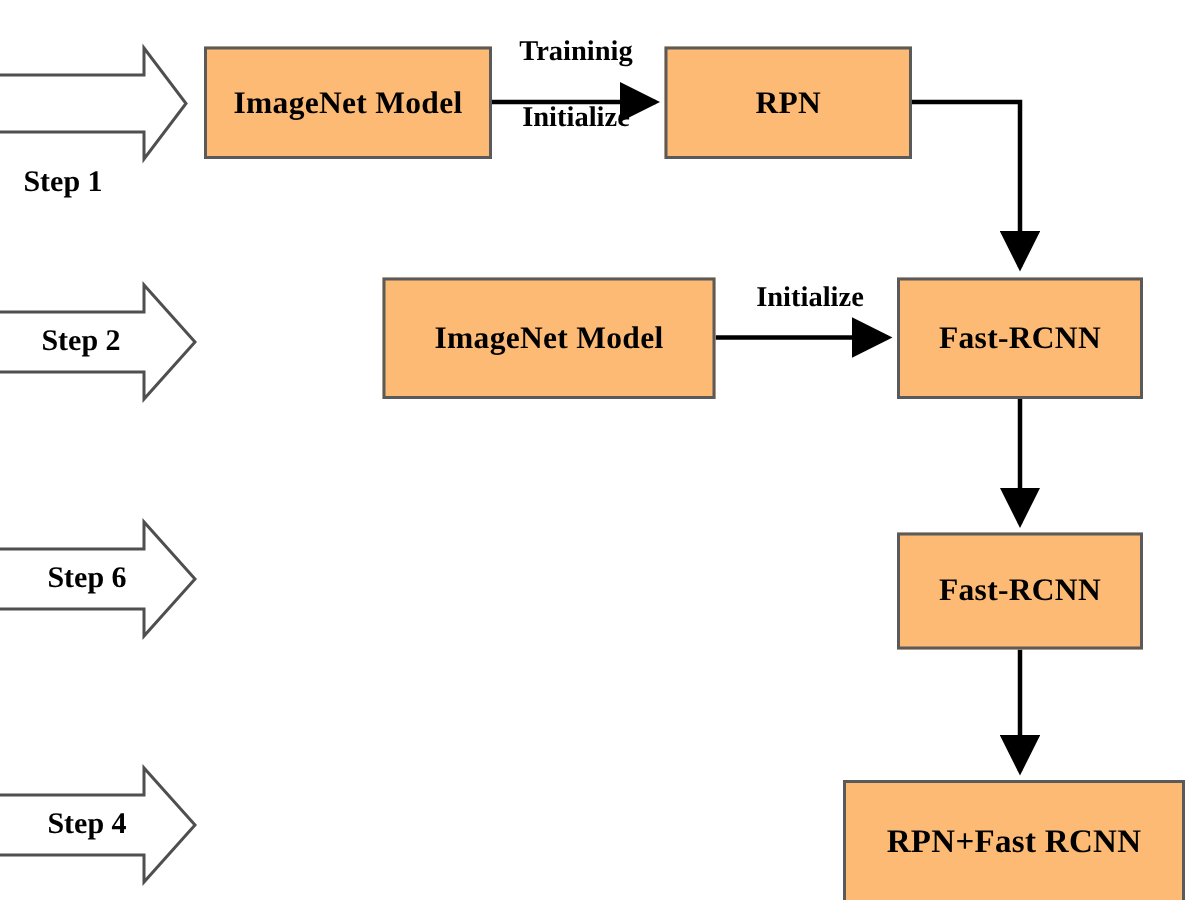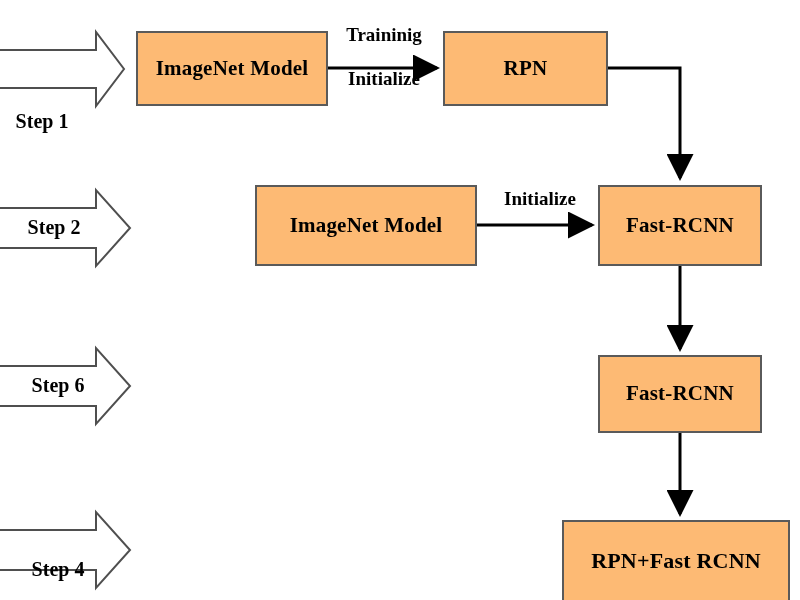--- a/index.html
+++ b/index.html
@@ -88,21 +88,21 @@
     <polygon points="-6,208 96,208 96,190 130,228 96,266 96,248 -6,248" fill="#ffffff" stroke="#4f4f4f" stroke-width="2"></polygon>
 
     <polygon points="-6,366 96,366 96,348 130,386 96,424 96,406 -6,406" fill="#ffffff" stroke="#4f4f4f" stroke-width="2"></polygon>
 
     <polygon points="-6,530 96,530 96,512 130,550 96,588 96,570 -6,570" fill="#ffffff" stroke="#4f4f4f" stroke-width="2"></polygon>
   </svg>
 
   <div class="step-arrow-label" style="left:2px; top:72px; width:80px;margin-top:38px;">Step 1</div>
   <div class="step-arrow-label" style="left:14px; top:216px; width:80px;text-align:center;">Step 2</div>
   <div class="step-arrow-label" style="left:18px; top:374px; width:80px;">Step 6</div>
-  <div class="step-arrow-label" style="left:18px; top:538px; width:80px;margin-top:20px;">Step 4</div>
+  <div class="step-arrow-label" style="left:18px; top:538px; width:80px;">Step 4</div>
 
   <div class="node-box" style="left:136px; top:31px; width:192px; height:75px; font-size:21px;">ImageNet Model</div>
 
   <div class="node-box" style="left:443px; top:31px; width:165px; height:75px; font-size:21px;">RPN</div>
 
   <div class="node-box" style="left:255px; top:185px; width:222px; height:81px; font-size:21px;">ImageNet Model</div>
 
   <div class="node-box" style="left:598px; top:185px; width:164px; height:81px; font-size:21px;">Fast-RCNN</div>
 
   <div class="node-box" style="left:598px; top:355px; width:164px; height:78px; font-size:21px;">Fast-RCNN</div>

